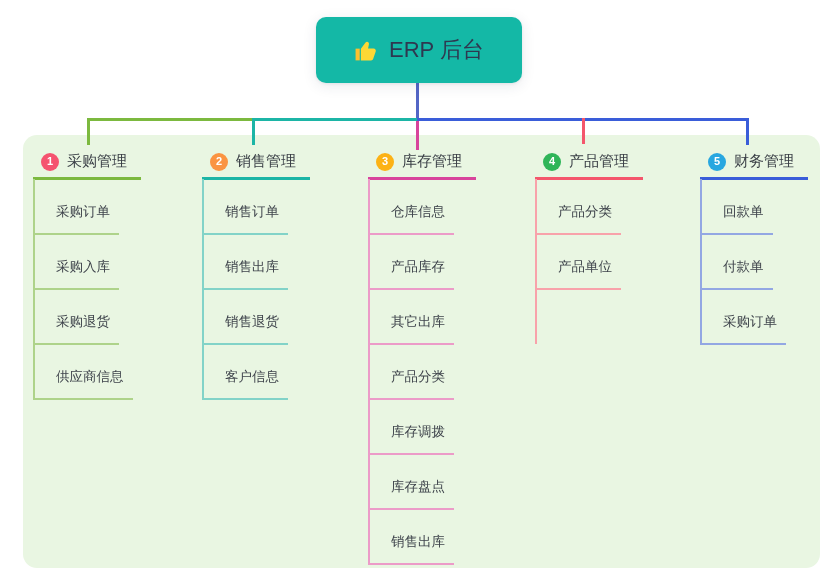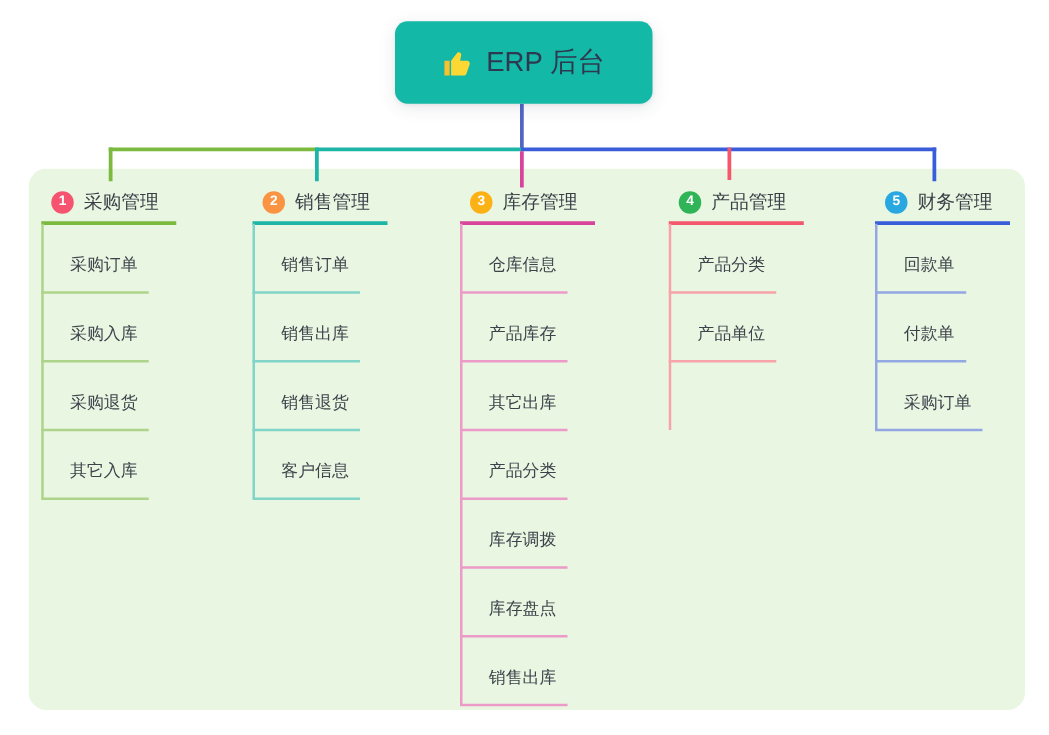--- a/index.html
+++ b/index.html
@@ -92,21 +92,21 @@
 
   <div class="branch b1 n4" style="--line: #7cb93f; --light: #aed38a;">
     <div class="branch-title">
       <span class="badge" style="background-color: rgb(245, 83, 111);">1</span>
       <span>采购管理</span>
     </div>
     <div class="rail"></div>
     <div class="child">采购订单</div>
     <div class="child">采购入库</div>
     <div class="child">采购退货</div>
-    <div class="child">其它入库</div>
+    <div class="child">供应商信息</div>
   </div>
 
   <div class="branch b2 n4" style="--line: #1cb5a6; --light: #82d3c8;">
     <div class="branch-title">
       <span class="badge" style="background-color: rgb(250, 148, 66);">2</span>
       <span>销售管理</span>
     </div>
     <div class="rail"></div>
     <div class="child">销售订单</div>
     <div class="child">销售出库</div>

